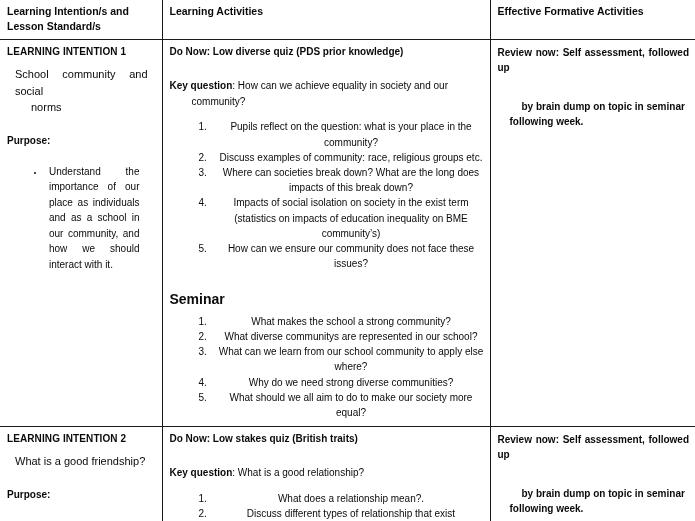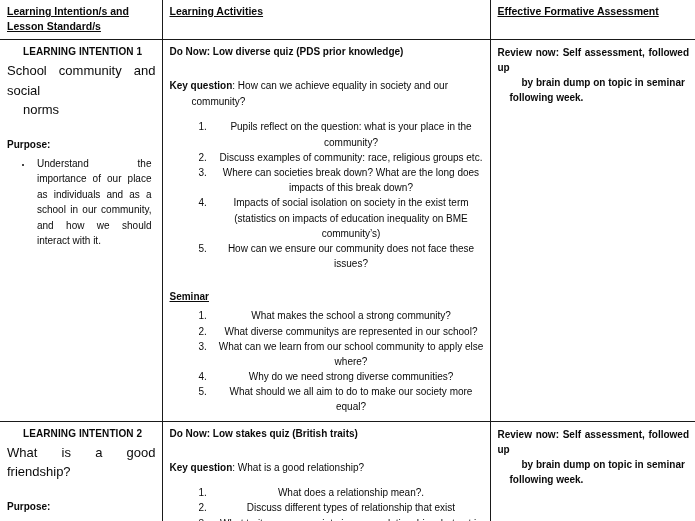--- a/index.html
+++ b/index.html
@@ -39,51 +39,50 @@
   .col-c { width: 205px; }
 
   
   .header-row th {
     font-weight: bold;
     font-size: 10.5px;
     line-height: 1.45;
     padding-top: 4px;
     padding-bottom: 5px;
     height: 28px;
-    text-decoration: underline;
   }
 
   
   .li-title {
     font-weight: bold;
     font-size: 10px;
     letter-spacing: 0.1px;
-    margin: 0 0 3px 16px;
+    margin: 0 0 3px 0;
     line-height: 1.3;
   }
   .li-sub {
-    font-size: 13px;
+    font-size: 11px;
     line-height: 1.5;
-    margin: 0;
+    margin: 8px;
     text-align: justify;
     padding-left: 0;
   }
   .li-sub .hang {
     display: block;
     padding-left: 16px;
     text-indent: -0px;
   }
   .purpose-label {
     font-weight: bold;
     font-size: 10px;
     margin: 18px 0 2px 0;
     line-height: 1.4;
   }
   ul.purpose-list {
-    margin: 4px;
+    margin: 16px;
     padding: 0 0 0 22px;
     list-style: disc;
   }
   ul.purpose-list li {
     font-size: 10px;
     line-height: 1.55;
     text-align: justify;
     padding-left: 4px;
   }
   ul.purpose-list li::marker {
@@ -101,23 +100,22 @@
     font-size: 10px;
     margin: 19px 0 0 0;
     line-height: 1.55;
   }
   .act-key b { font-weight: bold; }
   .act-key .cont {
     display: block;
     padding-left: 22px;
   }
   .seminar-head {
-    font-size: 10px;
-    font-weight: bold;
-    text-decoration: underline;
+    font-size: 14px;
+    font-weight: bold;
     margin: 19px 0 0 0;
     line-height: 1.4;
   }
   ol.act-list {
     margin: 10px 0 0 0;
     padding: 0 0 0 40px;
     list-style: decimal;
     text-align: center;
   }
   ol.act-list.tight {
@@ -134,20 +132,21 @@
   .assess {
     font-size: 10px;
     font-weight: bold;
     line-height: 1.5;
     margin: 0;
     text-align: justify;
   }
   .assess .hang2 {
     display: block;
     padding-left: 24px;
+    margin-top: 24px;
   }
   .assess .last {
     display: block;
     padding-left: 12px;
     text-align: left;
   }
 </style>
 </head>
 <body>
 
@@ -158,21 +157,21 @@
       <col class="col-c">
   </colgroup>
 
   <thead>
     <tr class="header-row">
       <th>
         <span>Learning Intention/s and</span><br>
         <span>Lesson Standard/s</span>
       </th>
       <th>Learning Activities</th>
-      <th>Effective Formative Assessment</th>
+      <th>Effective Formative Activities</th>
     </tr>
   </thead>
 
   <tbody>
 
     <tr>
       <td>
         <p class="li-title">LEARNING INTENTION 1</p>
         <p class="li-sub"><span>School community and social</span><span class="hang">norms</span></p>
         <p class="purpose-label">Purpose:</p>

